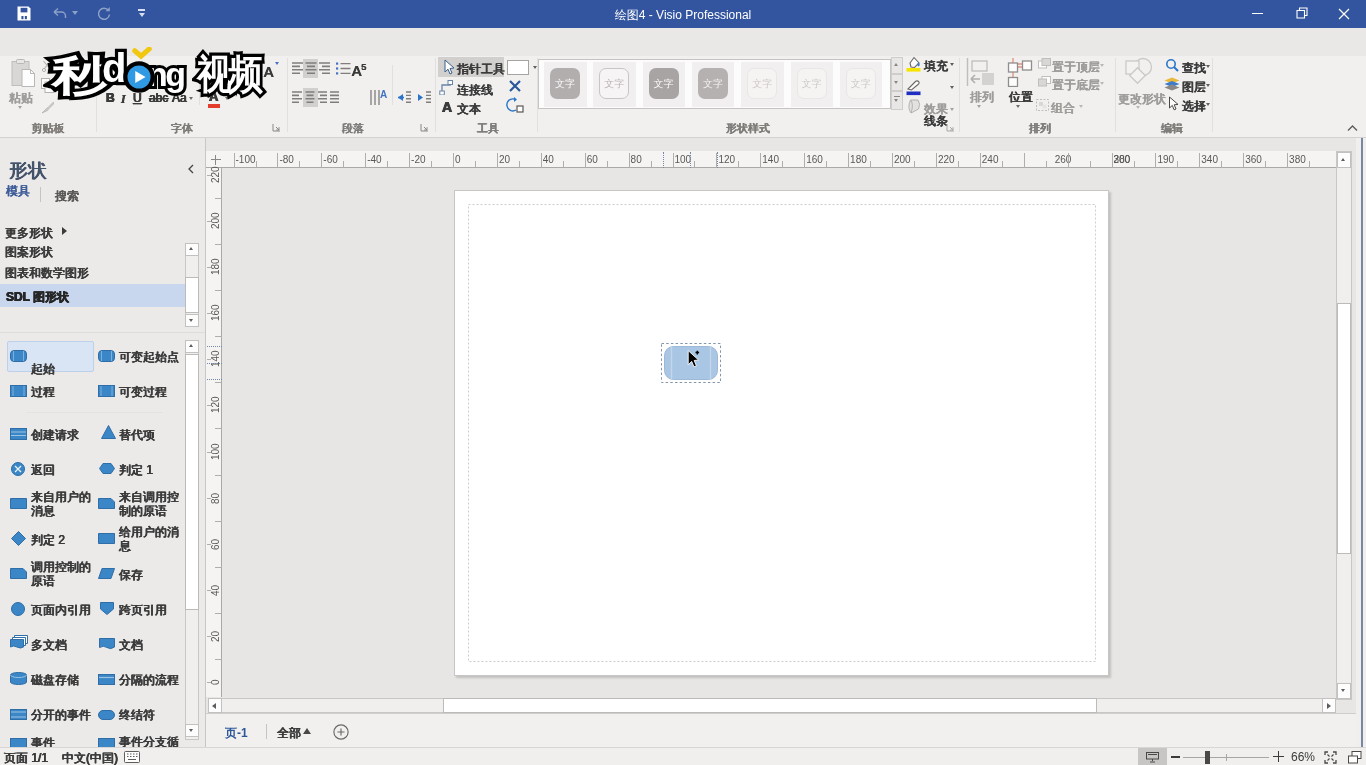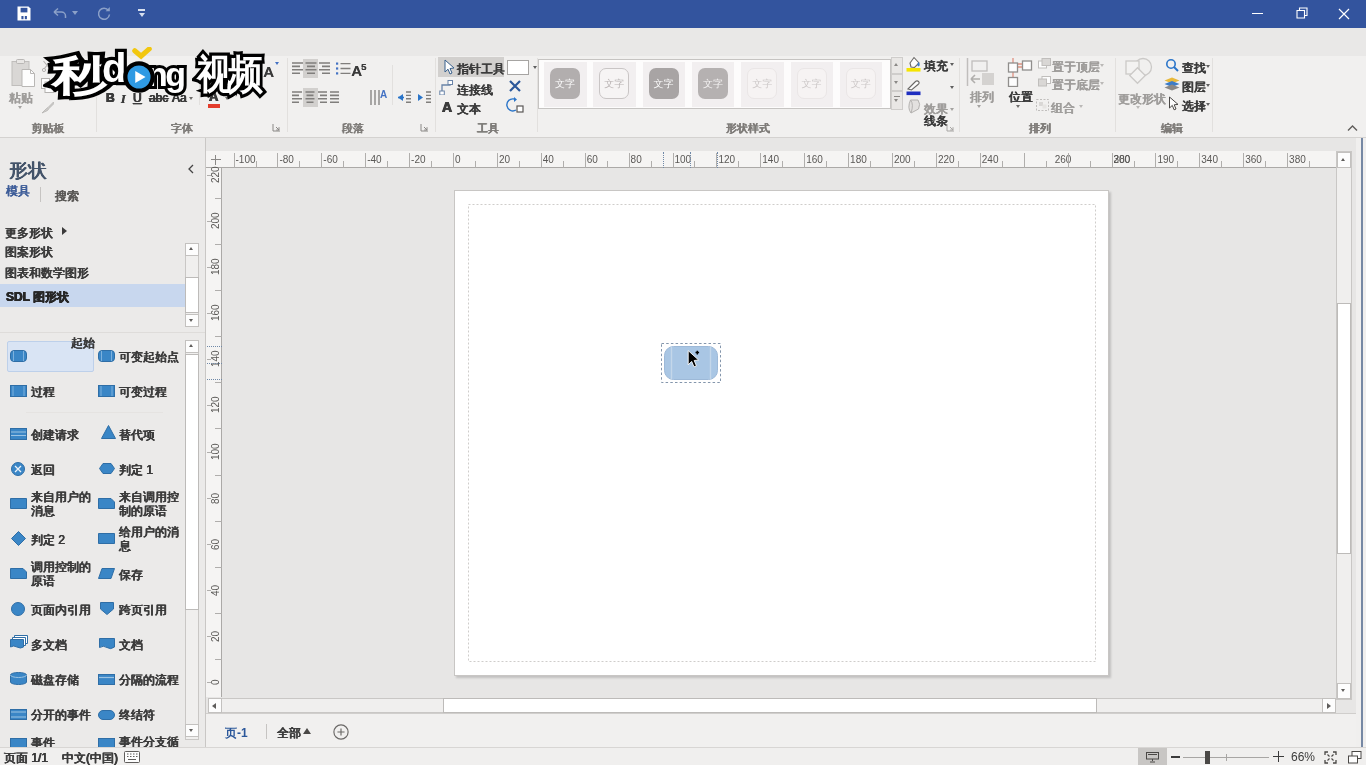--- a/index.html
+++ b/index.html
@@ -41,20 +41,21 @@
     <path d="M2 5 L6 1.5 M2 5 L6 8.5 M2 5 h7.5 a4 4 0 0 1 4 4 v2" fill="none" stroke="#8ba0c8" stroke-width="1.5"></path>
   </svg>
   <div class="ab" style="left:72px;top:11px;border-left:3px solid transparent;border-right:3px solid transparent;border-top:4px solid #8ba0c8"></div>
   <svg class="ab" style="left:96px;top:6px" width="15" height="15" viewBox="0 0 15 15">
     <path d="M12.5 4.5 a 5.5 5.5 0 1 0 1 4" fill="none" stroke="#8ba0c8" stroke-width="1.5"></path>
     <path d="M13.8 1 v4.2 h-4.2 z" fill="#8ba0c8"></path>
   </svg>
   <div class="ab" style="left:138px;top:9px;width:7px;height:1.5px;background:#d8e0ef"></div>
   <div class="ab" style="left:139px;top:13px;border-left:3.5px solid transparent;border-right:3.5px solid transparent;border-top:4px solid #d8e0ef"></div>
 </div>
+<div class="ab" style="left:0;top:7px;width:1366px;height:16px;color:#fff;font-size:12px;text-align:center;" id="titletext">绘图4 - Visio Professional</div>
 <div class="ab" id="winbtns" style="left:1226px;top:0;width:140px;height:28px;">
   <div class="ab" style="left:26px;top:13px;width:11px;height:1.4px;background:#fff"></div>
   <svg class="ab" style="left:70px;top:6px" width="13" height="13" viewBox="0 0 13 13">
         <path d="M1 4.5 h7.5 V12 H1 z M3.5 4.5 V2 H11 v7.5 H8.5" fill="none" stroke="#fff" stroke-width="1.1"></path>
       </svg>
   <svg class="ab" style="left:112px;top:8px" width="12" height="12" viewBox="0 0 12 12">
     <path d="M1 1 L11 11 M11 1 L1 11" stroke="#fff" stroke-width="1.2"></path>
   </svg>
 </div>
 
@@ -352,21 +353,21 @@
   <div class="sbtn" style="left:185px;top:177px;width:14px;height:13px;"></div>
   <div class="td ab" style="left:189px;top:182px;border-top-color:#5f5d5b"></div>
   <div class="ab" style="left:0;top:195px;width:206px;height:1px;background:#dedcda;"></div>
 
   <div id="shapegrid" style="position:absolute;left:0;top:0;width:206px;height:610px;font-size:12px;color:#3b3b3b;">
     <div class="ab" style="left:7px;top:204px;width:87px;height:31px;background:#d9e4f4;border:1px solid #bdd0ea;border-radius:2px;box-sizing:border-box;"></div>
     <svg class="ab" style="left:10px;top:213px" width="17" height="12" viewBox="0 0 17 12">
           <rect x="0.5" y="0.5" width="16" height="11" rx="3.5" fill="#3a86c6" stroke="#2f6ea6"></rect>
           <path d="M3.5 1 v10 M13.5 1 v10" stroke="#7db1dd" stroke-width="1"></path>
         </svg>
-    <div class="ab" style="left:31px;top:198px;margin-left:40px;">起始</div>
+    <div class="ab" style="left:31px;top:224px;">起始</div>
     <svg class="ab" style="left:98px;top:213px" width="17" height="12" viewBox="0 0 17 12">
           <rect x="0.5" y="0.5" width="16" height="11" rx="3.5" fill="#3a86c6" stroke="#2f6ea6"></rect>
           <path d="M3.5 1 v10 M13.5 1 v10" stroke="#7db1dd" stroke-width="1"></path>
         </svg>
     <div class="ab" style="left:119px;top:212px;">可变起始点</div>
     <svg class="ab" style="left:10px;top:248px" width="17" height="12" viewBox="0 0 17 12">
           <rect x="0.5" y="0.5" width="16" height="11" fill="#3a86c6" stroke="#2f6ea6"></rect>
           <path d="M3 1 v10 M14 1 v10" stroke="#7db1dd" stroke-width="1"></path>
         </svg>
     <div class="ab" style="left:31px;top:247px;">过程</div>

